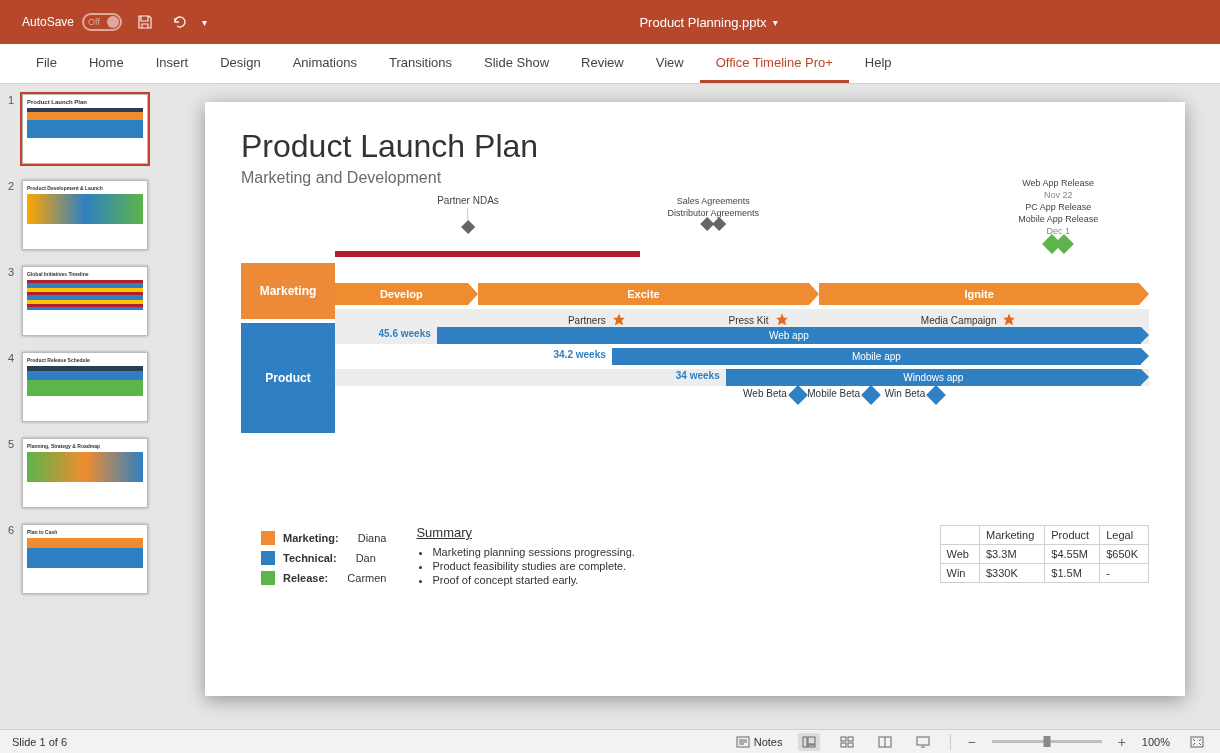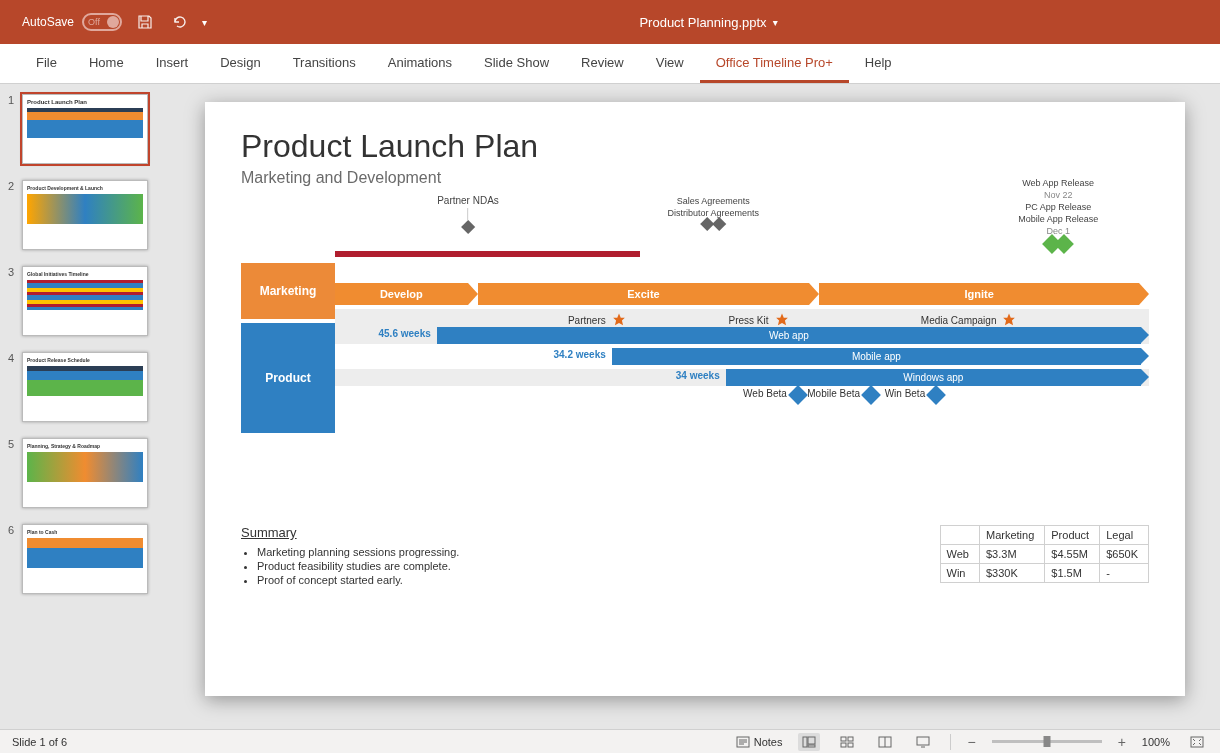--- a/index.html
+++ b/index.html
@@ -121,22 +121,22 @@
       <span>Product Planning.pptx</span>
       <span class="caret-down">▾</span>
     </div>
   </div>
 
   <div class="ribbon">
     <div class="tab">File</div>
     <div class="tab">Home</div>
     <div class="tab">Insert</div>
     <div class="tab">Design</div>
+    <div class="tab">Animations</div>
     <div class="tab">Transitions</div>
-    <div class="tab">Animations</div>
     <div class="tab">Slide Show</div>
     <div class="tab">Review</div>
     <div class="tab">View</div>
     <div class="tab active">Office Timeline Pro+</div>
     <div class="tab">Help</div>
   </div>
 
   <div class="work">
 
     <div class="thumbs">
@@ -266,20 +266,25 @@
                 <span class="bd-label" style="left:65%">Mobile Beta</span>
                   <span class="bd" style="left:65%"></span>
                 <span class="bd-label" style="left:73%">Win Beta</span>
                   <span class="bd" style="left:73%"></span>
               </div>
             </div>
           </div>
         </div>
 
         <div class="bottom-area">
+          <div class="legend">
+            <div><span class="sq orange"></span><b>Marketing:</b>&nbsp;<span>Diana</span></div>
+            <div><span class="sq blue"></span><b>Technical:</b>&nbsp;<span>Dan</span></div>
+            <div><span class="sq green"></span><b>Release:</b>&nbsp;<span>Carmen</span></div>
+          </div>
           <div class="summary">
             <div class="hd">Summary</div>
             <ul>
               <li>Marketing planning sessions progressing.</li>
               <li>Product feasibility studies are complete.</li>
               <li>Proof of concept started early.</li>
             </ul>
           </div>
           <table class="btbl" style="margin-left:auto">
             <tbody>

